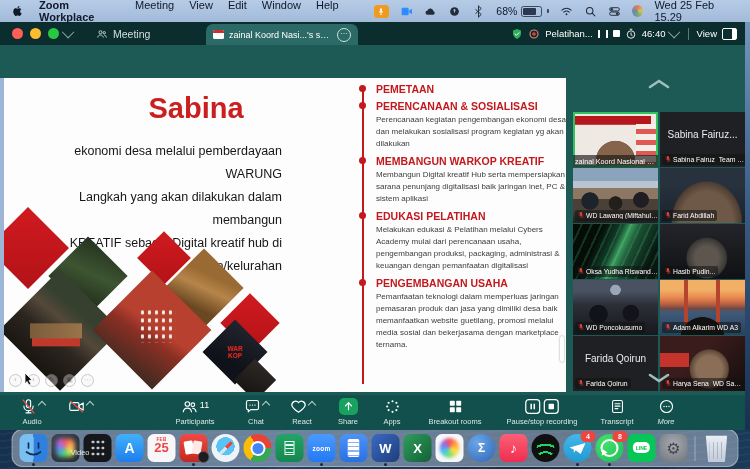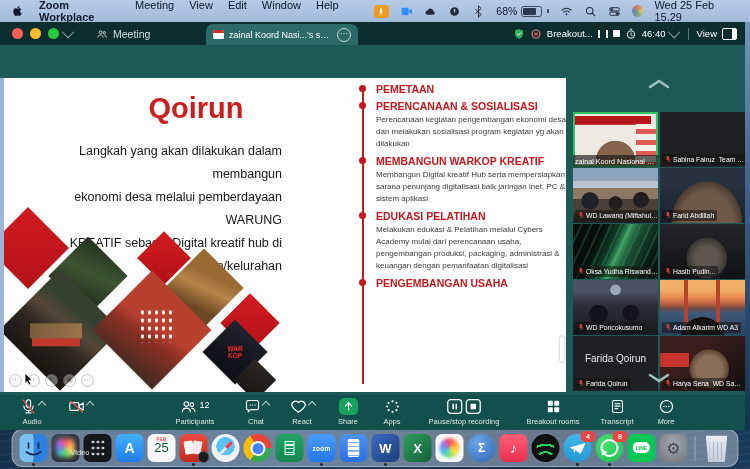--- a/index.html
+++ b/index.html
@@ -186,21 +186,21 @@
   .ic-launchpad{background:radial-gradient(circle at 32% 30%,#474f5c,#23272e);}
   .ic-launchpad::after{content:"";position:absolute;inset:5px;border-radius:5px;
     background:conic-gradient(#f55,#fa5,#fd5,#5d5,#4ad,#a6f,#f55);filter:blur(2px);}
   .ic-keypad{background:#15171b;}
   .ic-keypad::after{content:"";position:absolute;inset:5px 7px;
     background-image:radial-gradient(#d6dbe2 1px,transparent 1.4px);background-size:5px 6px;}
   .ic-app-store{background:linear-gradient(180deg,#41b1fb,#1f7ded);}
   .ic-app-store .dock-glyph{font-size:14px;}
   .ic-calendar{background:#f7f7f9;}
   .cal-month{position:absolute;top:2.5px;left:0;right:0;text-align:center;font-size:4.5px;color:#e23b30;font-weight:700;letter-spacing:.4px;}
-  .cal-day{position:absolute;top:6px;left:0;right:0;text-align:center;font-size:13px;color:#14532d;font-weight:400;}
+  .cal-day{position:absolute;top:6px;left:0;right:0;text-align:center;font-size:13px;color:#ef4444;font-weight:700;}
   .ic-cards{background:linear-gradient(180deg,#ef4b44,#c4271f);}
   .ic-cards::before,.ic-cards::after{content:"";position:absolute;width:9px;height:13px;background:#fff;border-radius:1.5px;top:7px;}
   .ic-cards::before{left:5px;transform:rotate(-10deg);}
   .ic-cards::after{left:13px;transform:rotate(10deg);background:#ffe9e7;}
   .ic-safari{background:radial-gradient(circle at 50% 44%,#58c4f5 0 43%,#eef3f7 44%);border-radius:50%;}
   .ic-safari::after{content:"";position:absolute;left:50%;top:50%;width:3px;height:16px;margin:-8px 0 0 -1.5px;
     background:linear-gradient(180deg,#ff3b30 50%,#dfe5ea 50%);transform:rotate(45deg);}
   .ic-chrome{background:conic-gradient(from -30deg,#ea4335 0 120deg,#34a853 120deg 240deg,#fbbc05 240deg 360deg);border-radius:50%;}
   .ic-chrome::after{content:"";position:absolute;inset:8.5px;border-radius:50%;background:#4285f4;box-shadow:0 0 0 2px #fff;}
   .ic-sheets{background:linear-gradient(180deg,#23a566,#15864f);}
@@ -348,42 +348,42 @@
     </span>
     <span id="tb-right">
       <svg viewBox="0 0 24 24">
           <path fill="#2fae5e" d="M12 2l8 3v6c0 5-3.4 8.6-8 11-4.6-2.4-8-6-8-11V5z"></path>
           <path fill="none" stroke="#fff" stroke-width="2" stroke-linecap="round" stroke-linejoin="round" d="M8.2 12l2.6 2.6 5-5"></path>
         </svg>
       <svg viewBox="0 0 24 24">
           <circle cx="12" cy="12" r="8" fill="none" stroke="#e8847e" stroke-width="2.2"></circle>
           <circle cx="12" cy="12" r="3.6" fill="#e0443a"></circle>
         </svg>
-      <span>Breakout...</span>
+      <span>Pelatihan...</span>
       <span class="rec-pause"></span>
       <span class="rec-stop"></span>
       <svg viewBox="0 0 24 24" fill="none" stroke="#fff" stroke-width="1.8">
           <circle cx="12" cy="13" r="7.5"></circle>
           <path d="M12 9v4.5l3 2M9.5 2.5h5"></path>
         </svg>
       <span>46:40</span>
       <span class="chev down"></span>
       <span class="tbr-divider"></span>
       <span>View</span>
       <span class="view-grid"></span>
     </span>
   </div>
 
   <div id="content">
     <div id="slide">
       <div id="slide-left">
-        <div id="slide-title">Qoirun</div>
+        <div id="slide-title">Sabina</div>
         <div id="slide-intro">
+            <div class="intro-line">ekonomi desa melalui pemberdayaan  WARUNG</div>
             <div class="intro-line">Langkah yang akan dilakukan dalam membangun</div>
-            <div class="intro-line">ekonomi desa melalui pemberdayaan  WARUNG</div>
             <div class="intro-line">KREATIF sebagai Digital kreatif hub di</div>
             <div class="intro-line">desa/kelurahan</div>
           </div>
       </div>
       <div id="items-line"></div>
       <div id="slide-items">
           <div class="si">
             <div class="si-h">PEMETAAN</div>
           </div>
           <div class="si">
@@ -393,20 +393,21 @@
           <div class="si">
             <div class="si-h">MEMBANGUN WARKOP KREATIF</div>
             <div class="si-b">Membangun Digital kreatif Hub serta mempersiapkan sarana penunjang digitalisasi baik jaringan inet, PC &amp; sistem aplikasi</div>
           </div>
           <div class="si">
             <div class="si-h">EDUKASI PELATIHAN</div>
             <div class="si-b">Melakukan edukasi &amp; Pelatihan melalui Cybers Academy mulai dari perencanaan usaha, pengembangan produksi, packaging, administrasi &amp; keuangan dengan pemanfaatan digitalisasi</div>
           </div>
           <div class="si">
             <div class="si-h">PENGEMBANGAN USAHA</div>
+            <div class="si-b">Pemanfaatan teknologi dalam memperluas jaringan pemasaran produk dan jasa yang dimiliki desa baik memanfaatkan website guetilang, promosi melalui media sosial dan bekerjasama dengan marketplace ternama.</div>
           </div>
         </div>
       <div id="collage">
           <div class="dm dm-red" style="left: -5px; top: 141px; width: 58px; height: 58px;"></div>
           <div class="dm dm-red" style="left: 141px; top: 161px; width: 38px; height: 38px;"></div>
           <div class="dm dm-foliage" style="left: 56px; top: 170px; width: 56px; height: 56px;"></div>
           <div class="dm dm-wood" style="left: 172px; top: 182px; width: 56px; height: 56px;"></div>
           <div class="dm dm-bigroom" style="left: 13px; top: 209px; width: 86px; height: 86px;"></div>
           <div class="dm dm-wall" style="left: 106px; top: 210px; width: 84px; height: 84px;"></div>
           <div class="dm dm-red" style="left: 225px; top: 224px; width: 42px; height: 42px;"></div>
@@ -438,20 +439,21 @@
             <path d="M3 8l9-6 9 6"></path>
           </svg>
       </span>
       <div id="tiles">
           <div class="tile t-slide active">
             <div class="tile-label">
               <span class="lbl">zainal Koord Nasional WD</span>
             </div>
           </div>
           <div class="tile t-dark">
+            <div class="center-name">Sabina Fairuz...</div>
             <div class="tile-label">
               <span><svg viewBox="0 0 12 14">
                   <rect x="4" y="1" width="4" height="7" rx="2" fill="#e0443a"></rect>
                   <path d="M2 6a4.2 4.2 0 0 0 8 0" fill="none" stroke="#e0443a" stroke-width="1.4"></path>
                   <path d="M6 10.5V13" stroke="#e0443a" stroke-width="1.4"></path>
                   <path d="M1.5 1.5l9 10.5" stroke="#e0443a" stroke-width="1.2"></path>
                 </svg></span>
               <span class="lbl">Sabina Fairuz_Team L...</span>
             </div>
           </div>
@@ -590,21 +592,21 @@
       <div class="tb-btn tb-participants">
         <div class="tb-ico-row">
           <span class="tb-ico">
             <svg viewBox="0 0 24 24" fill="none" stroke="#fff" stroke-width="1.6" stroke-linecap="round">
               <circle cx="9" cy="8.5" r="3.2"></circle>
               <path d="M3.2 19.5c.5-3.2 2.9-5.3 5.8-5.3s5.3 2.1 5.8 5.3"></path>
               <circle cx="16.7" cy="9.5" r="2.6"></circle>
               <path d="M16.5 14.4c2.6.2 4.3 2.2 4.7 5"></path>
             </svg>
           </span>
-          <span class="tb-count">12</span>
+          <span class="tb-count">11</span>
         </div>
         <div class="tb-label">Participants</div>
       </div>
       <div class="tb-btn tb-chat">
         <div class="tb-ico-row">
           <span class="tb-ico">
             <svg viewBox="0 0 24 24">
               <path fill="none" stroke="#fff" stroke-width="1.6" stroke-linejoin="round" d="M3.5 6A2.5 2.5 0 0 1 6 3.5h12A2.5 2.5 0 0 1 20.5 6v8a2.5 2.5 0 0 1-2.5 2.5H9.5L6 19.5v-3H6A2.5 2.5 0 0 1 3.5 14z"></path>
               <circle cx="8.5" cy="10" r="1" fill="#fff"></circle>
               <circle cx="12" cy="10" r="1" fill="#fff"></circle>
@@ -649,48 +651,48 @@
               <circle cx="17.5" cy="17.2" r="1.5"></circle>
               <circle cx="12" cy="19.5" r="1.5"></circle>
               <circle cx="6.5" cy="17.2" r="1.5"></circle>
               <circle cx="4.5" cy="12" r="1.5"></circle>
               <circle cx="6.5" cy="6.8" r="1.5"></circle>
             </svg>
           </span>
         </div>
         <div class="tb-label">Apps</div>
       </div>
+      <div class="tb-btn tb-breakout">
+        <div class="tb-ico-row">
+          <span class="tb-ico">
+            <svg viewBox="0 0 24 24" fill="#fff">
+              <rect x="4" y="4" width="7" height="7" rx="1"></rect>
+              <rect x="13" y="4" width="7" height="7" rx="1"></rect>
+              <rect x="4" y="13" width="7" height="7" rx="1"></rect>
+              <rect x="13" y="13" width="7" height="7" rx="1"></rect>
+            </svg>
+          </span>
+        </div>
+        <div class="tb-label">Breakout rooms</div>
+      </div>
       <div class="tb-btn tb-record">
         <div class="tb-ico-row">
           <span class="tb-ico">
             <svg viewBox="0 0 46 22">
               <g fill="none" stroke="#fff" stroke-width="1.6">
                 <rect x="2" y="2" width="18" height="18" rx="4"></rect>
                 <rect x="26" y="2" width="18" height="18" rx="4"></rect>
               </g>
               <path stroke="#fff" stroke-width="2" d="M9 7.5v7M13 7.5v7"></path>
               <rect x="31.5" y="7.5" width="7" height="7" rx="1" fill="#fff"></rect>
             </svg>
           </span>
         </div>
         <div class="tb-label">Pause/stop recording</div>
       </div>
-      <div class="tb-btn tb-breakout">
-        <div class="tb-ico-row">
-          <span class="tb-ico">
-            <svg viewBox="0 0 24 24" fill="#fff">
-              <rect x="4" y="4" width="7" height="7" rx="1"></rect>
-              <rect x="13" y="4" width="7" height="7" rx="1"></rect>
-              <rect x="4" y="13" width="7" height="7" rx="1"></rect>
-              <rect x="13" y="13" width="7" height="7" rx="1"></rect>
-            </svg>
-          </span>
-        </div>
-        <div class="tb-label">Breakout rooms</div>
-      </div>
       <div class="tb-btn tb-transcript">
         <div class="tb-ico-row">
           <span class="tb-ico">
             <svg viewBox="0 0 24 24" fill="none" stroke="#fff" stroke-width="1.5">
               <rect x="5" y="3.5" width="14" height="17" rx="2"></rect>
               <path d="M8.5 8h7M8.5 11.5h7M8.5 15h4" stroke-linecap="round"></path>
             </svg>
           </span>
         </div>
         <div class="tb-label">Transcript</div>

